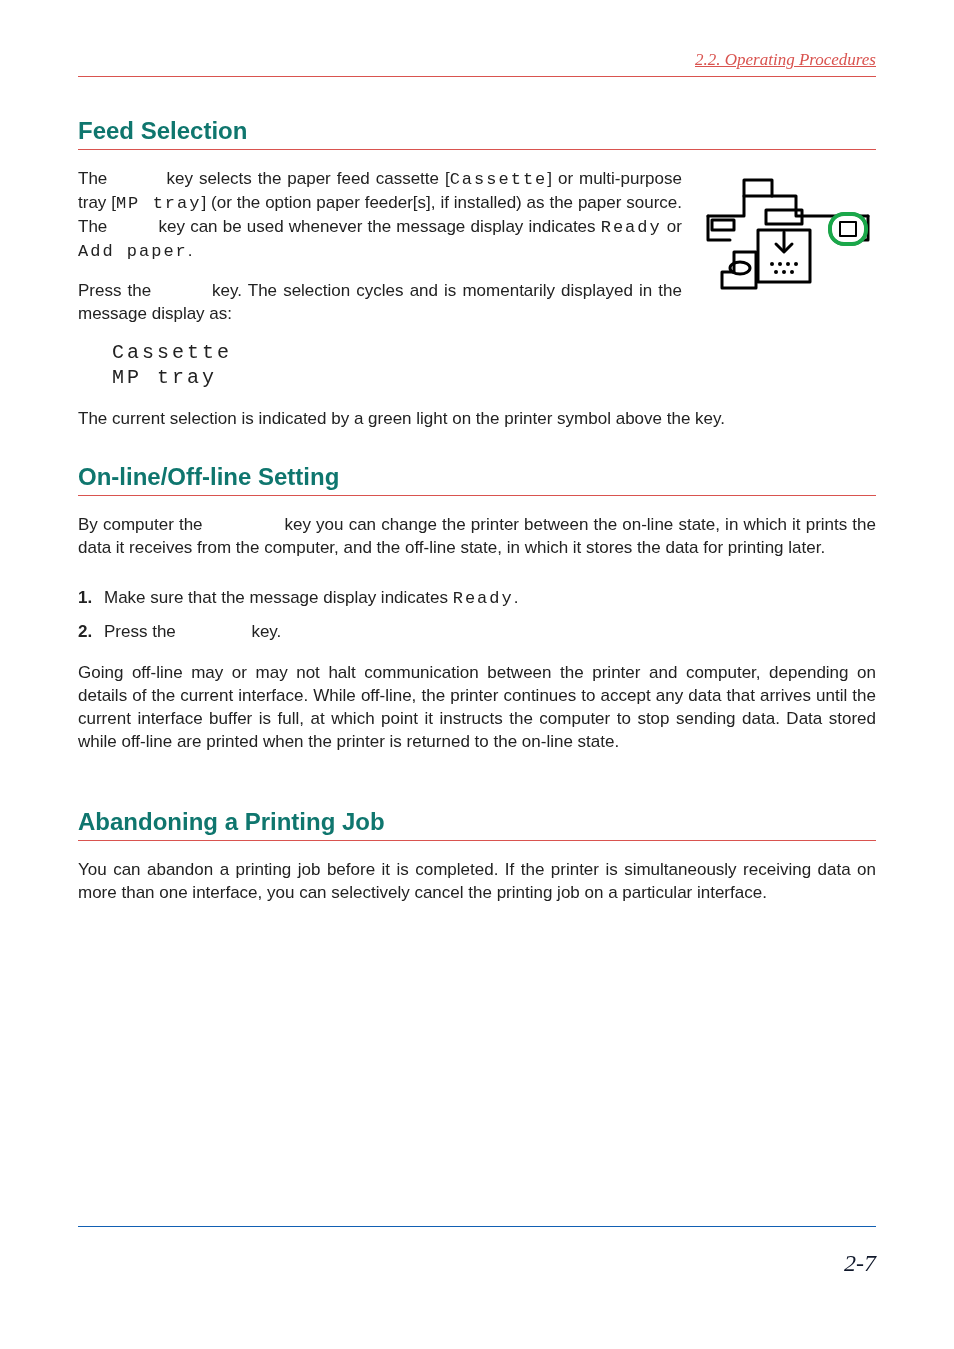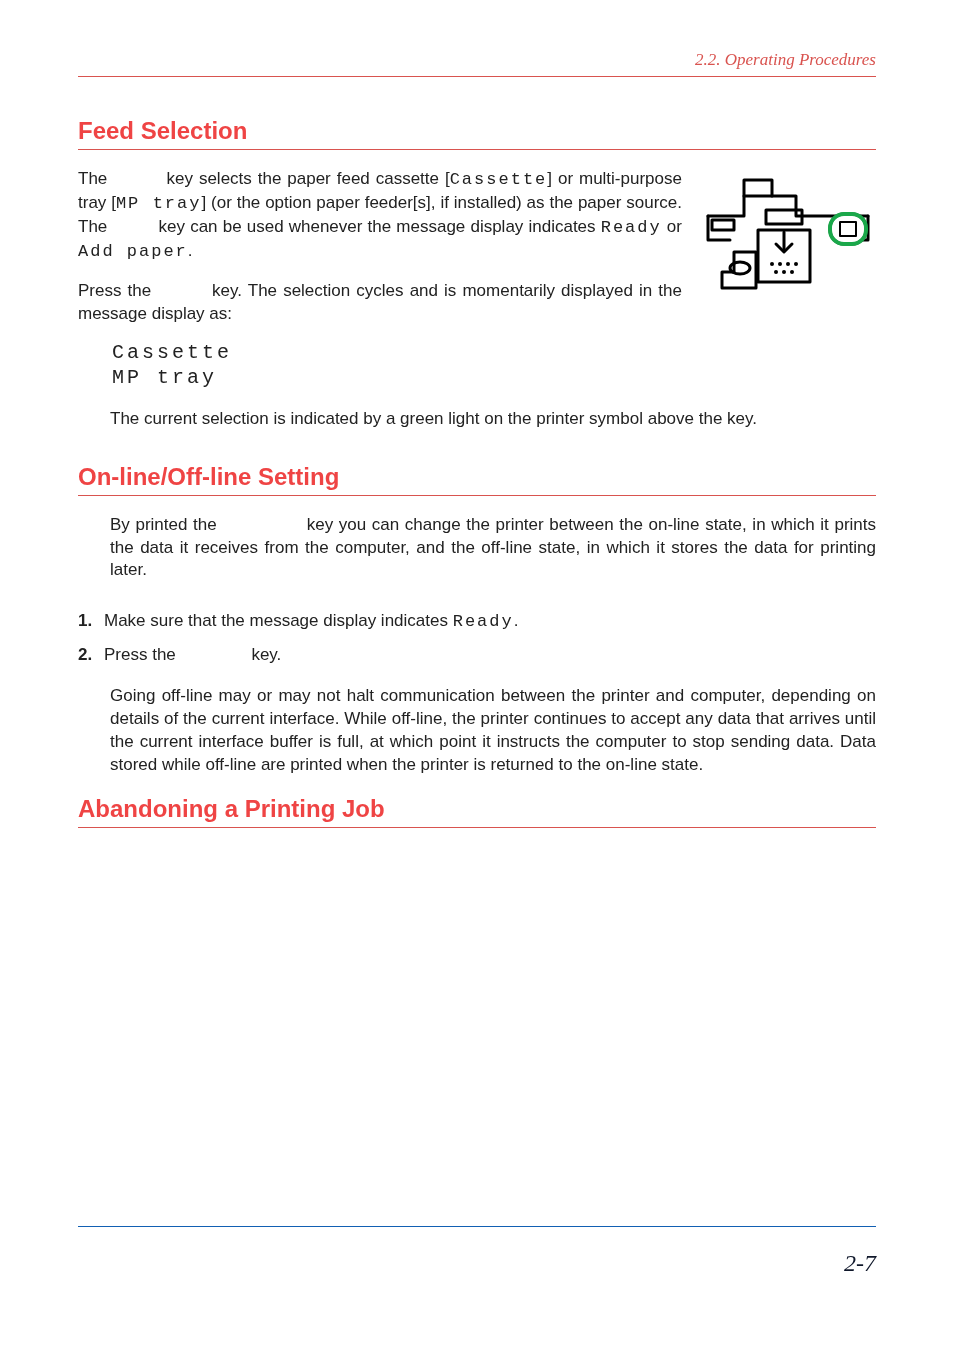--- a/index.html
+++ b/index.html
@@ -19,42 +19,42 @@
     box-sizing: border-box;
     width: 954px;
   }
   .running-head {
     color: #d9534f;
     font-style: italic;
     text-align: right;
     font-size: 17px;
     margin-bottom: 6px;
     font-family: Georgia, "Times New Roman", serif;
+    text-decoration: underline;
   }
   .head-rule {
     border: none;
     border-top: 1px solid #d9534f;
     margin: 0 0 40px 0;
   }
   h2.section {
-    color: #ef4444;
+    color: #0f766e;
     font-weight: 800;
     font-size: 24px;
     margin: 32px 0 0 0;
     padding-bottom: 4px;
     border-bottom: 1px solid #d9534f;
     font-family: "Segoe UI", Arial, sans-serif;
   }
   .body {
     font-size: 17px;
     line-height: 1.35;
     margin-top: 18px;
     text-align: justify;
     font-family: "Segoe UI", "Helvetica Neue", Arial, sans-serif;
-    margin-left: 32px;
   }
   .mono {
     font-family: "Courier New", monospace;
     letter-spacing: 2px;
     font-size: 17px;
   }
   .cyc {
     font-family: "Courier New", monospace;
     font-size: 20px;
     letter-spacing: 3px;
@@ -167,34 +167,35 @@
   </div>
 
   <div class="cyc">Cassette
 MP tray</div>
 
   <div class="body">The current selection is indicated by a green light on the printer symbol above the key.</div>
 
   <h2 class="section" style="">On-line/Off-line Setting</h2>
 
   <div class="body">
-    <span class="inline-seg">By printed the </span>&nbsp;&nbsp;&nbsp;&nbsp;&nbsp;&nbsp;&nbsp;&nbsp;&nbsp;&nbsp;&nbsp;&nbsp;&nbsp;&nbsp;<span class="inline-seg"> key you can change the printer between the on-line state, in which it prints the data it receives from the computer, and the off-line state, in which it stores the data for printing later.</span>
+    <span class="inline-seg">By computer the </span>&nbsp;&nbsp;&nbsp;&nbsp;&nbsp;&nbsp;&nbsp;&nbsp;&nbsp;&nbsp;&nbsp;&nbsp;&nbsp;&nbsp;<span class="inline-seg"> key you can change the printer between the on-line state, in which it prints the data it receives from the computer, and the off-line state, in which it stores the data for printing later.</span>
   </div>
 
   <ol class="steps">
     <li>
       <span>Make sure that the message display indicates </span><span class="mono">Ready</span><span>.</span>
     </li>
     <li>
       <span>Press the </span>&nbsp;&nbsp;&nbsp;&nbsp;&nbsp;&nbsp;&nbsp;&nbsp;&nbsp;&nbsp;&nbsp;&nbsp;&nbsp;&nbsp;<span> key.</span>
     </li>
   </ol>
 
   <div class="body">Going off-line may or may not halt communication between the printer and computer, depending on details of the current interface. While off-line, the printer continues to accept any data that arrives until the current interface buffer is full, at which point it instructs the computer to stop sending data. Data stored while off-line are printed when the printer is returned to the on-line state.</div>
 
-  <h2 class="section" style="margin-top:18px">Abandoning a Printing Job</h2>
-
+  <h2 class="section" style="margin-top:54px">Abandoning a Printing Job</h2>
+
+  <div class="body">You can abandon a printing job before it is completed. If the printer is simultaneously receiving data on more than one interface, you can selectively cancel the printing job on a particular interface.</div>
 
 
 </div>
 
 <div class="footer-rule"></div>
 <div class="page-number">2-7</div>
 
 </body></html>

